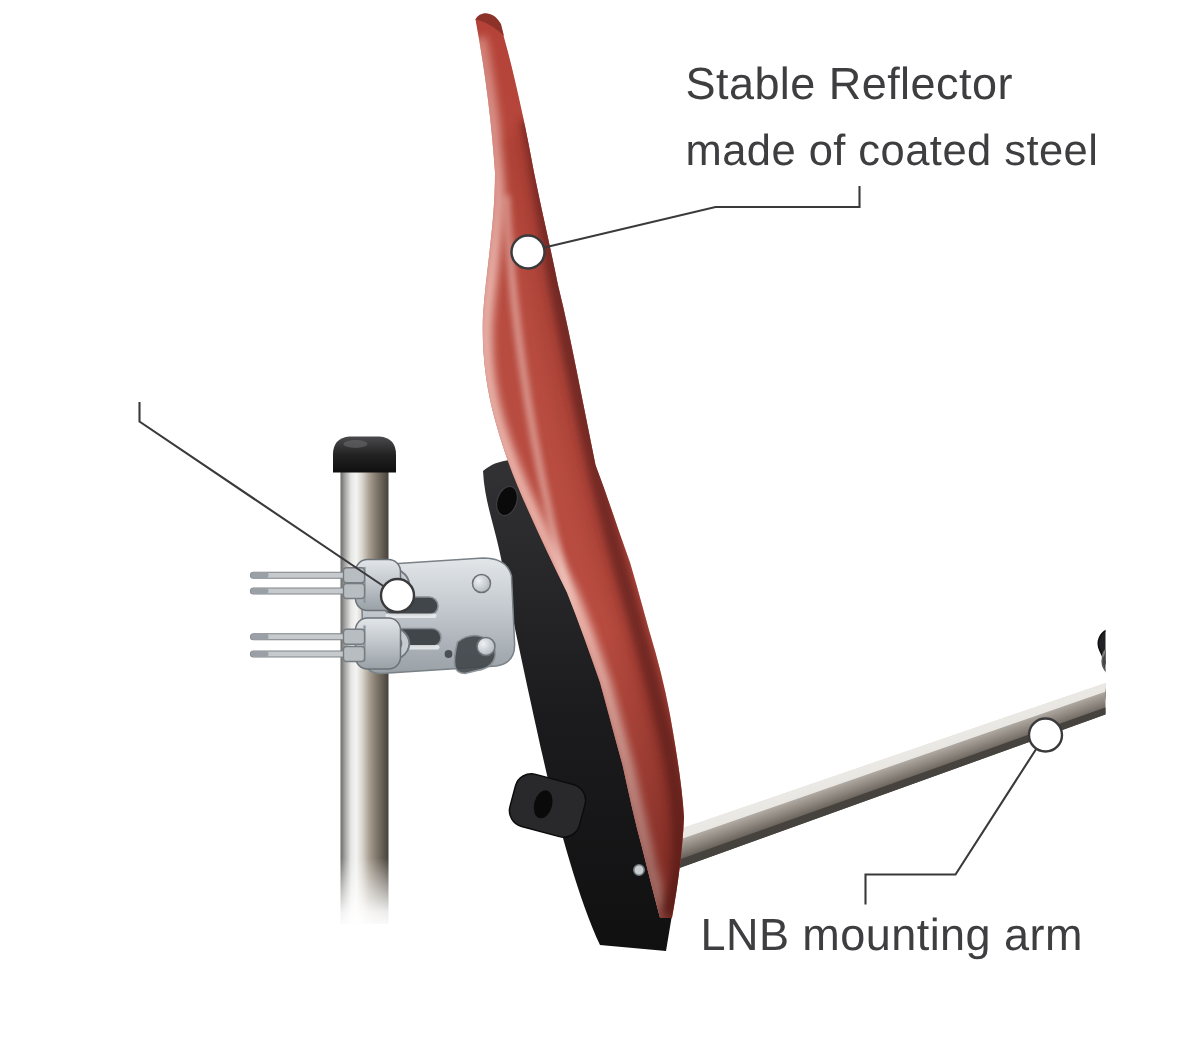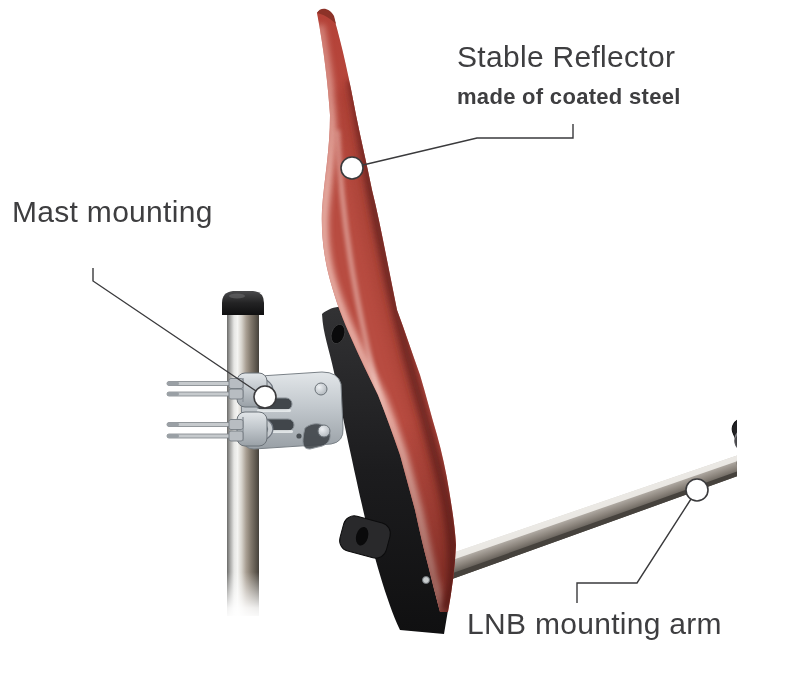--- a/index.html
+++ b/index.html
@@ -6,21 +6,21 @@
   .stage{
     position:relative;
     width:737px;height:700px;
     background:#ffffff;
     font-family:"Liberation Sans", sans-serif;
     overflow:hidden;
   }
   .stage svg{position:absolute;left:0;top:0;}
   .label{position:absolute;color:#3e3e40;}
   .label-title{font-size:30px;line-height:1.12;letter-spacing:0.3px;font-weight:400;}
-  .label-sub{font-size:22px;line-height:1.12;letter-spacing:0.3px;font-weight:700;margin-top:10px;}
+  .label-sub{font-size:29px;line-height:1.12;letter-spacing:0.3px;font-weight:400;margin-top:10px;}
   .label-reflector{left:457px;top:40px;}
   .label-reflector .label-sub{margin-top:11px;}
   .label-mast{left:12px;top:195px;}
   .label-mast .label-sub{margin-top:8px;}
   .label-lnb{left:467px;top:607px;}
   .label-lnb .label-sub{margin-top:9px;padding-left:4px;}
 </style>
 </head>
 <body>
 
@@ -223,20 +223,19 @@
       <circle cx="697" cy="490" r="11" fill="#ffffff" stroke-width="1.6" stroke="#3a3a3c"></circle>
     </g>
   </svg>
 
   <div class="label label-reflector">
     <div class="label-title">Stable Reflector</div>
     <div class="label-sub">made of coated steel</div>
   </div>
 
   <div class="label label-mast">
-    <div class="label-title">Mast mounting</div>
   </div>
 
   <div class="label label-lnb">
     <div class="label-title">LNB mounting arm</div>
   </div>
 
 </div>
 
 </body></html>

